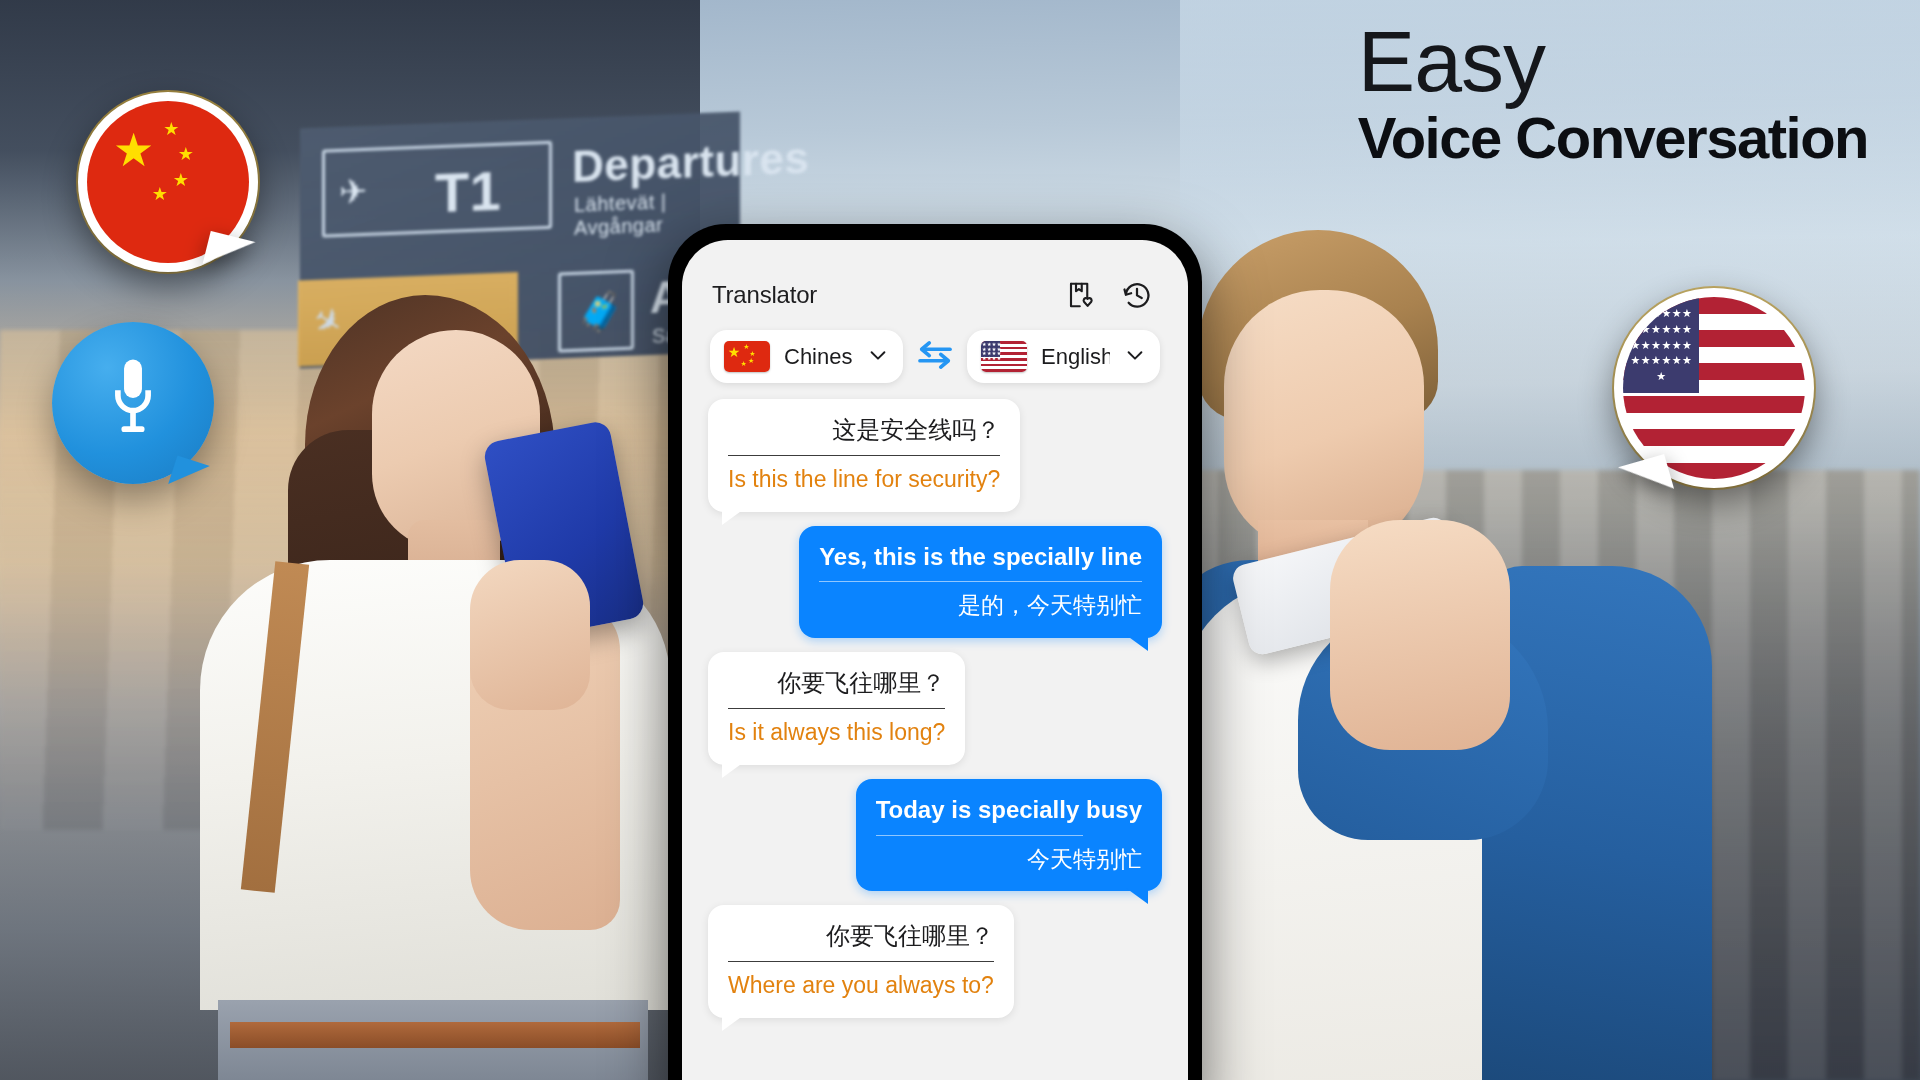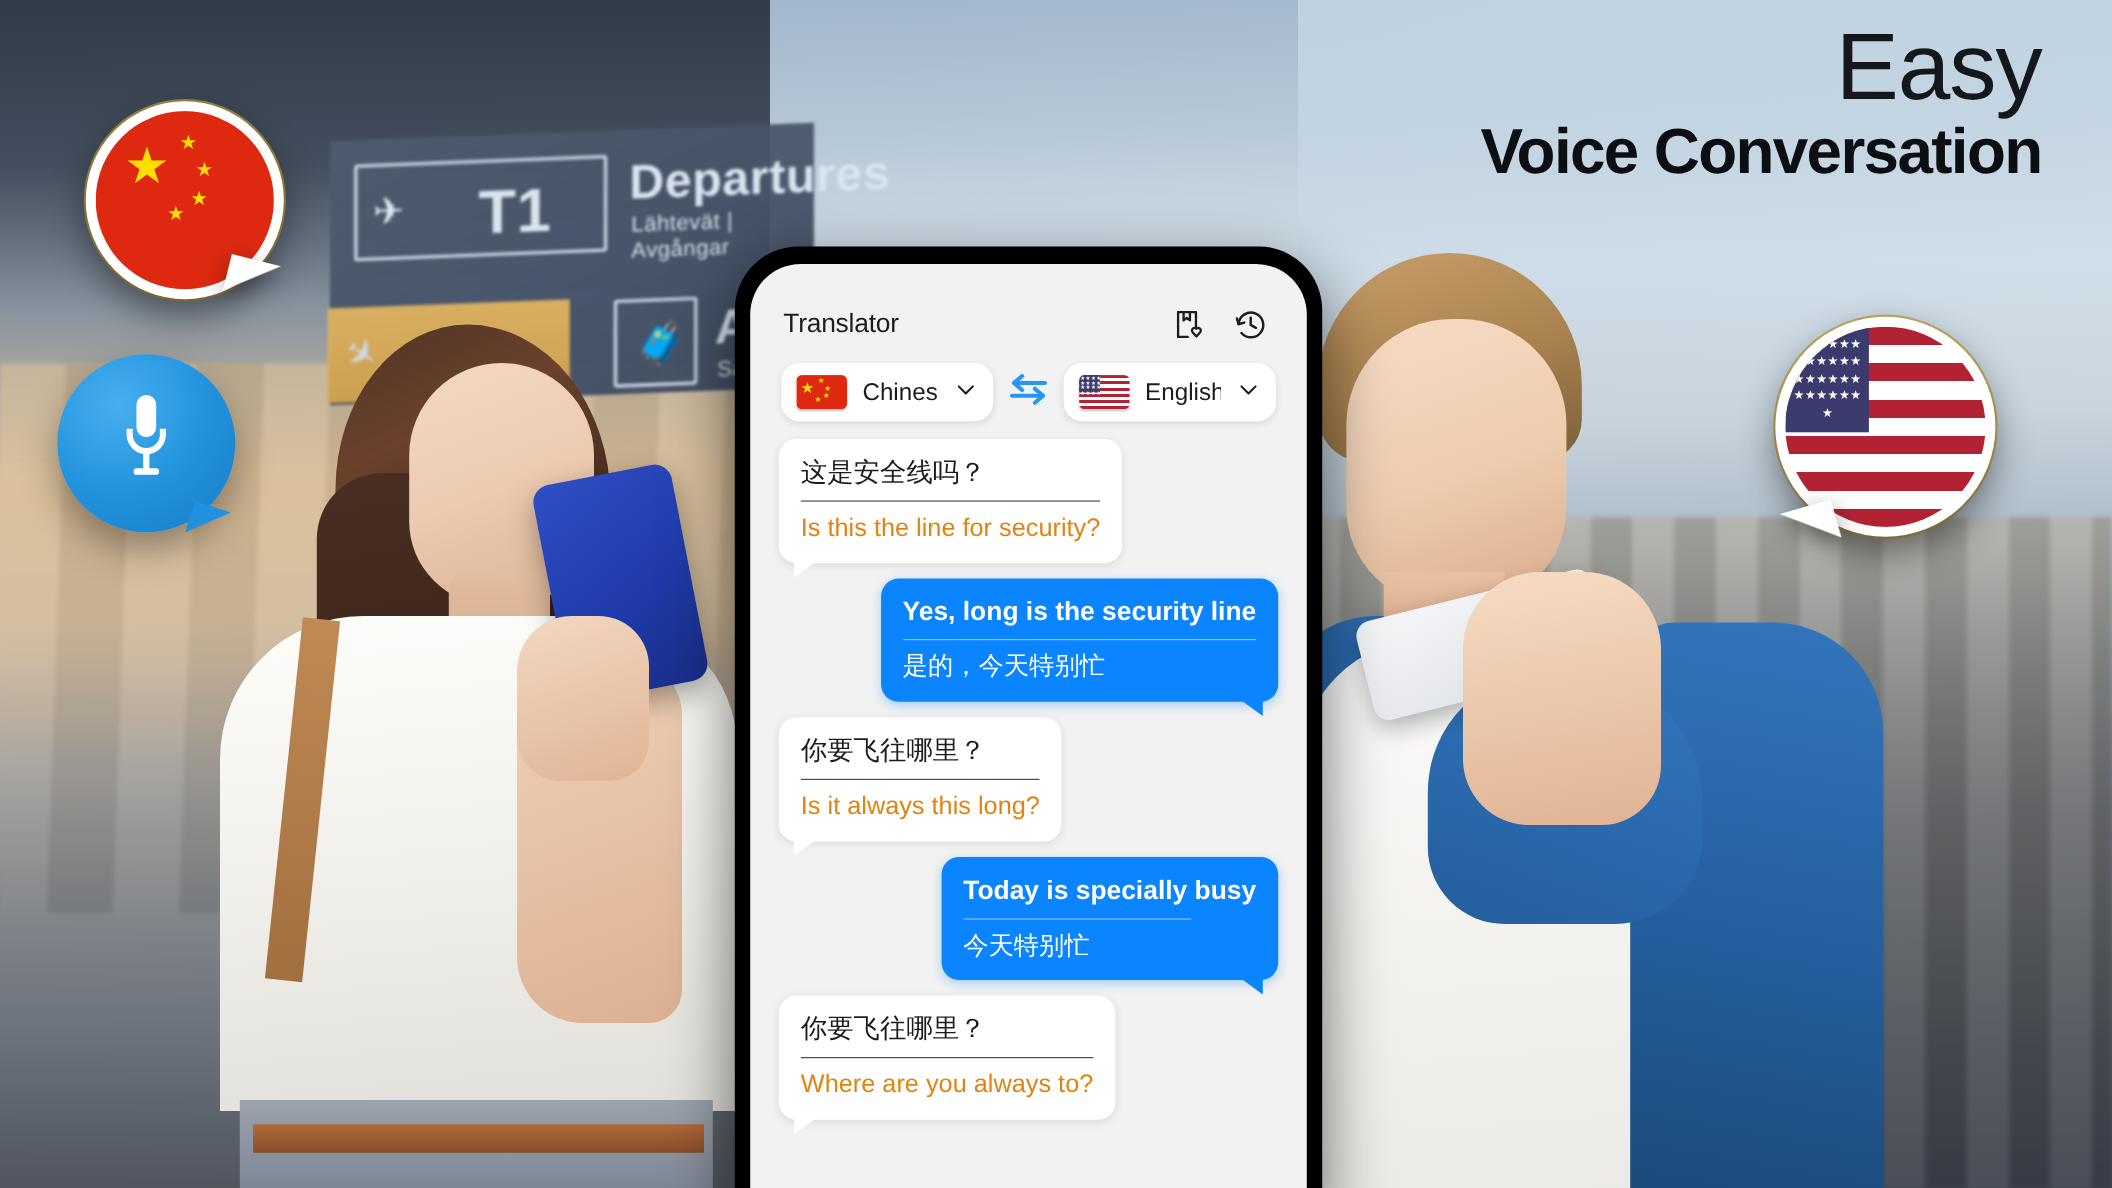--- a/index.html
+++ b/index.html
@@ -176,21 +176,21 @@
   .m-phone {
     position:absolute; left:1238px; top:540px; width:220px; height:92px;
     background:linear-gradient(160deg,#f7f8fa,#d9dde3);
     border-radius:14px;
     transform:rotate(-14deg);
     box-shadow:0 8px 22px rgba(0,0,0,.3);
   }
 
   
   .headline {
-    position:absolute; right:64px; top:18px; text-align:right; z-index:40;margin-left:12px;
+    position:absolute; right:52px; top:18px; text-align:left; z-index:40;margin-left:12px;
   }
   .headline .l1 {
     font-size:86px; line-height:1; color:#15171b; font-weight:400;
     letter-spacing:-1px;
   }
   .headline .l2 {
     font-size:58px; line-height:1.05; color:#0c0e12; font-weight:bold;
     letter-spacing:-1.5px; margin-top:4px;
   }
 
@@ -279,21 +279,21 @@
     flex:0 0 auto; position:relative;
     box-shadow:0 1px 2px rgba(0,0,0,.25);
   }
   .lang-name {
     font-size:22px; color:#1c1c1e; flex:1;
     white-space:nowrap; overflow:hidden;
   }
   .chev { flex:0 0 auto; }
   .swap { padding:0 12px; flex:0 0 auto; cursor:pointer; }
 
-  .chat { padding:16px 26px 0 26px; display:flex; flex-direction:column; gap:14px; }
+  .chat { padding:16px 26px 0 26px; display:flex; flex-direction:column; gap:14px;text-align:right; }
   .row { display:flex; }
   .row.left { justify-content:flex-start; }
   .row.right { justify-content:flex-end; }
 
   .bubble { position:relative; border-radius:16px; padding:16px 20px 17px 20px; max-width:400px; }
   .bubble.them { background:#fff; box-shadow:0 2px 8px rgba(0,0,0,.09); }
   .bubble.me   { background:#0a84ff; box-shadow:0 3px 10px rgba(10,132,255,.30); }
   .bubble .primary { font-size:24px; line-height:1.28; white-space:nowrap; }
   .bubble .sub     { font-size:23px; line-height:1.3; white-space:nowrap; }
   .bubble.them .primary { color:#1c1c1e; }
@@ -510,21 +510,21 @@
         <div class="bubble them">
           <div class="primary">这是安全线吗？</div>
           <div class="divider"></div>
           <div class="sub">Is this the line for security?</div>
           <span class="tail-l"></span>
         </div>
       </div>
 
       <div class="row right">
         <div class="bubble me">
-          <div class="primary">Yes, long is the security line</div>
+          <div class="primary">Yes, this is the specially line</div>
           <div class="divider"></div>
           <div class="sub">是的，今天特别忙</div>
           <span class="tail-r"></span>
         </div>
       </div>
 
       <div class="row left">
         <div class="bubble them">
           <div class="primary">你要飞往哪里？</div>
           <div class="divider"></div>

